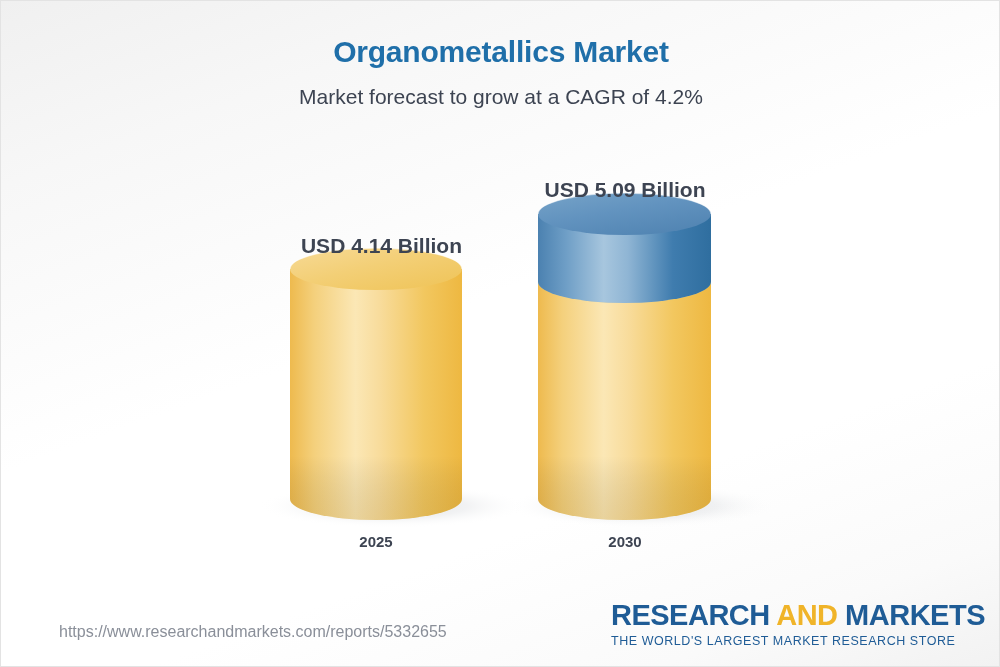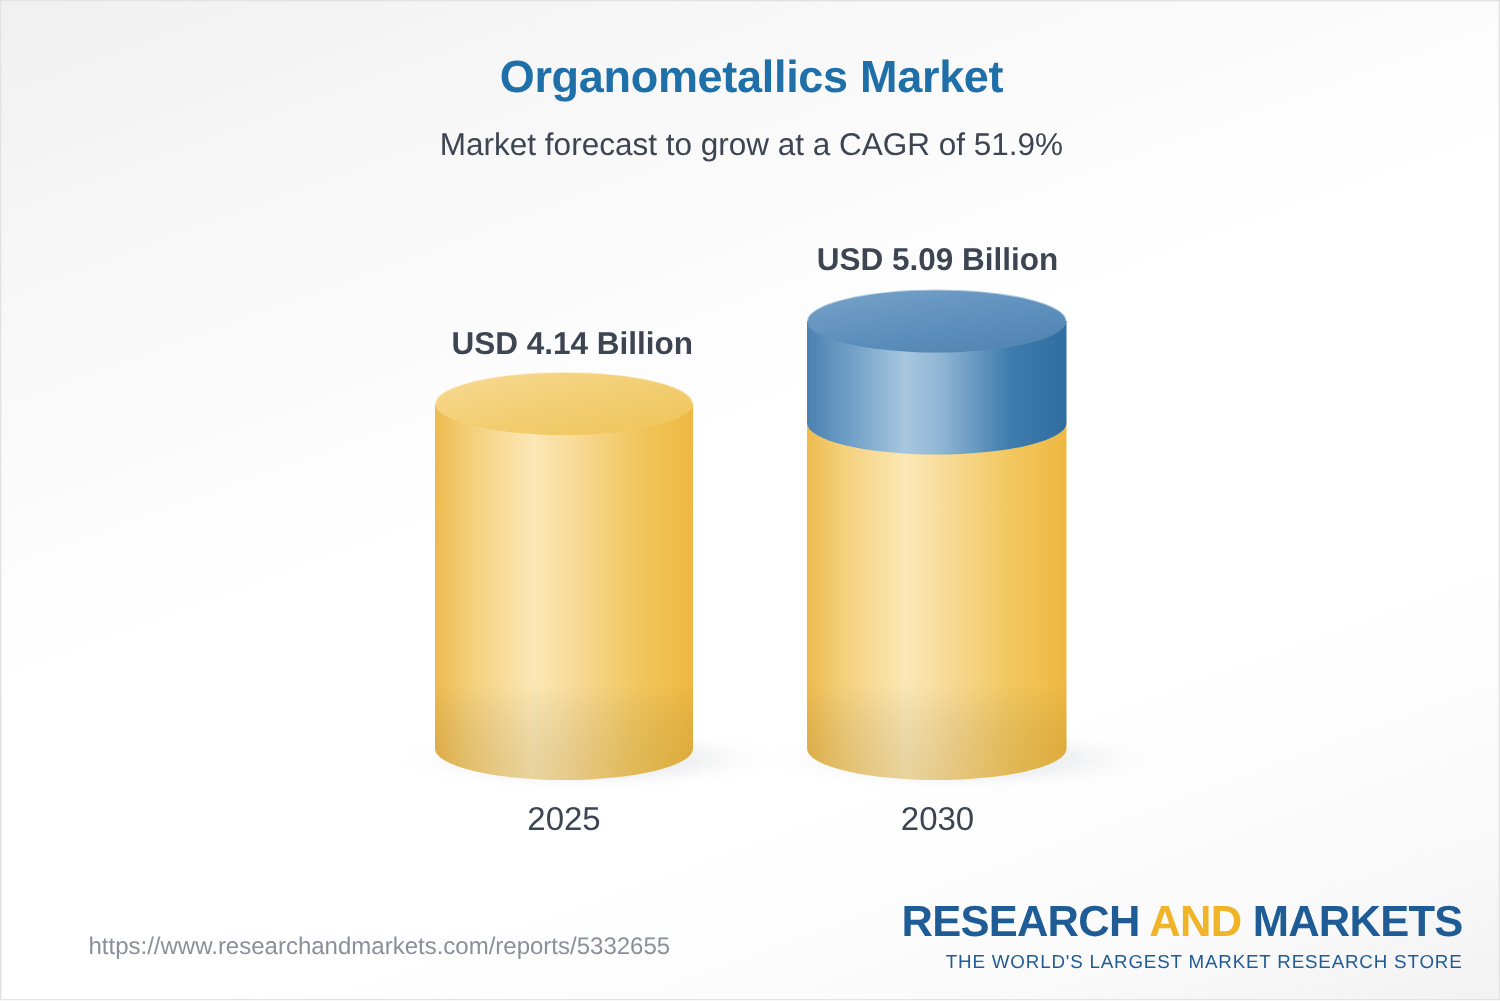--- a/index.html
+++ b/index.html
@@ -59,51 +59,52 @@
     left: 0;
   }
 
   .value-label {
     position: absolute;
     font-size: 21px;
     font-weight: bold;
     color: #3d4452;
     text-align: center;
     white-space: nowrap;
+    margin-top: 16px;
   }
   .value-label.v2025 { left: 289px; width: 172px; top: 217px; text-align: right; }
   .value-label.v2030 { left: 537px; width: 174px; top: 161px; }
 
   .cat-label {
     position: absolute;
-    font-size: 22px;
-    font-weight: normal;
+    font-size: 15px;
+    font-weight: bold;
     color: #3d4452;
     text-align: center;
     white-space: nowrap;
     top: 532px;
   }
   .cat-label.c2025 { left: 289px; width: 172px; }
   .cat-label.c2030 { left: 537px; width: 174px; }
 
   
   .footer-url {
     position: absolute;
     left: 30px;
     top: 622px;
     font-size: 16px;
     color: #8a8f99;
     white-space: nowrap;
     margin-left: 28px;
   }
   .logo {
     position: absolute;
-    right: 24px;
+    right: 14px;
     top: 600px;
-    text-align: right;
+    text-align: left;
   }
   .logo-main {
     font-size: 29px;
     font-weight: bold;
     color: #1f5c96;
     letter-spacing: -0.5px;
     line-height: 1;
     white-space: nowrap;
   }
   .logo-and { color: #f0b429; }
@@ -117,21 +118,21 @@
     white-space: nowrap;
   }
 </style>
 </head>
 <body>
 
 <div id="infographic">
 
   <div class="header">
     <div class="title">Organometallics Market</div>
-    <div class="subtitle">Market forecast to grow at a CAGR of 51.9%</div>
+    <div class="subtitle">Market forecast to grow at a CAGR of 4.2%</div>
   </div>
 
   <div class="plot">
 
     <svg class="chart-svg" width="1000" height="600">
       <defs>
 
         <linearGradient id="yellowBody" x1="0" y1="0" x2="1" y2="0">
           <stop offset="0%" stop-color="#eeba4e"></stop>
           <stop offset="14%" stop-color="#f4d07c"></stop>

